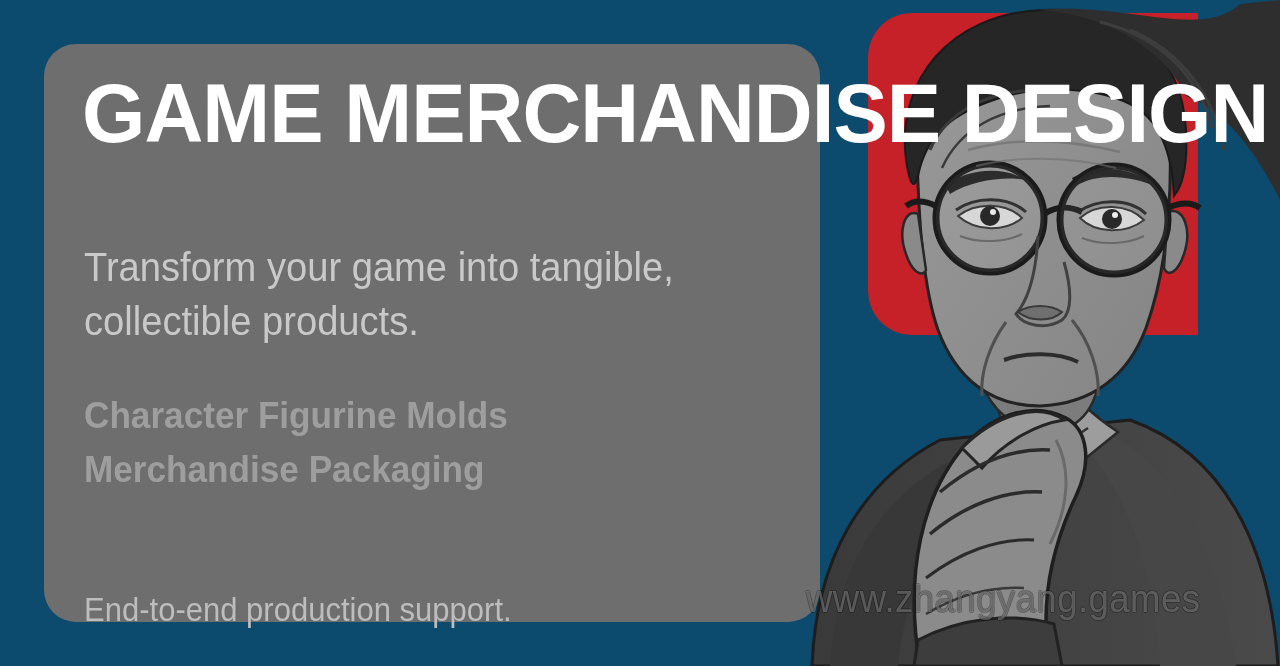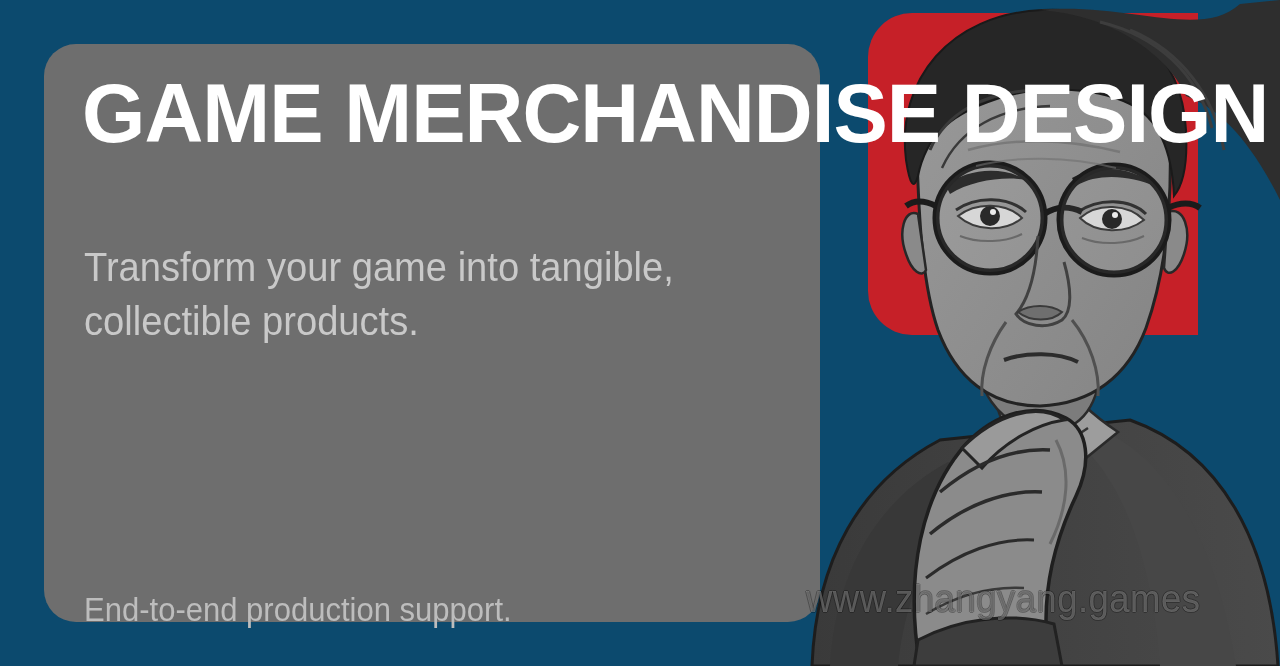--- a/index.html
+++ b/index.html
@@ -261,19 +261,23 @@
 
       </g>
     </svg>
   </div>
 
   <div class="content">
     <h1 class="title">GAME MERCHANDISE DESIGN</h1>
 
     <p class="subtitle">Transform your game into tangible, collectible products.</p>
 
+    <ul class="features">
+      <li class="feature-item">Character Figurine Molds</li>
+      <li class="feature-item">Merchandise Packaging</li>
+    </ul>
 
     <p class="footnote">End-to-end production support.</p>
   </div>
 
   <div class="watermark">www.zhangyang.games</div>
 
 </div>
 
 </body></html>

